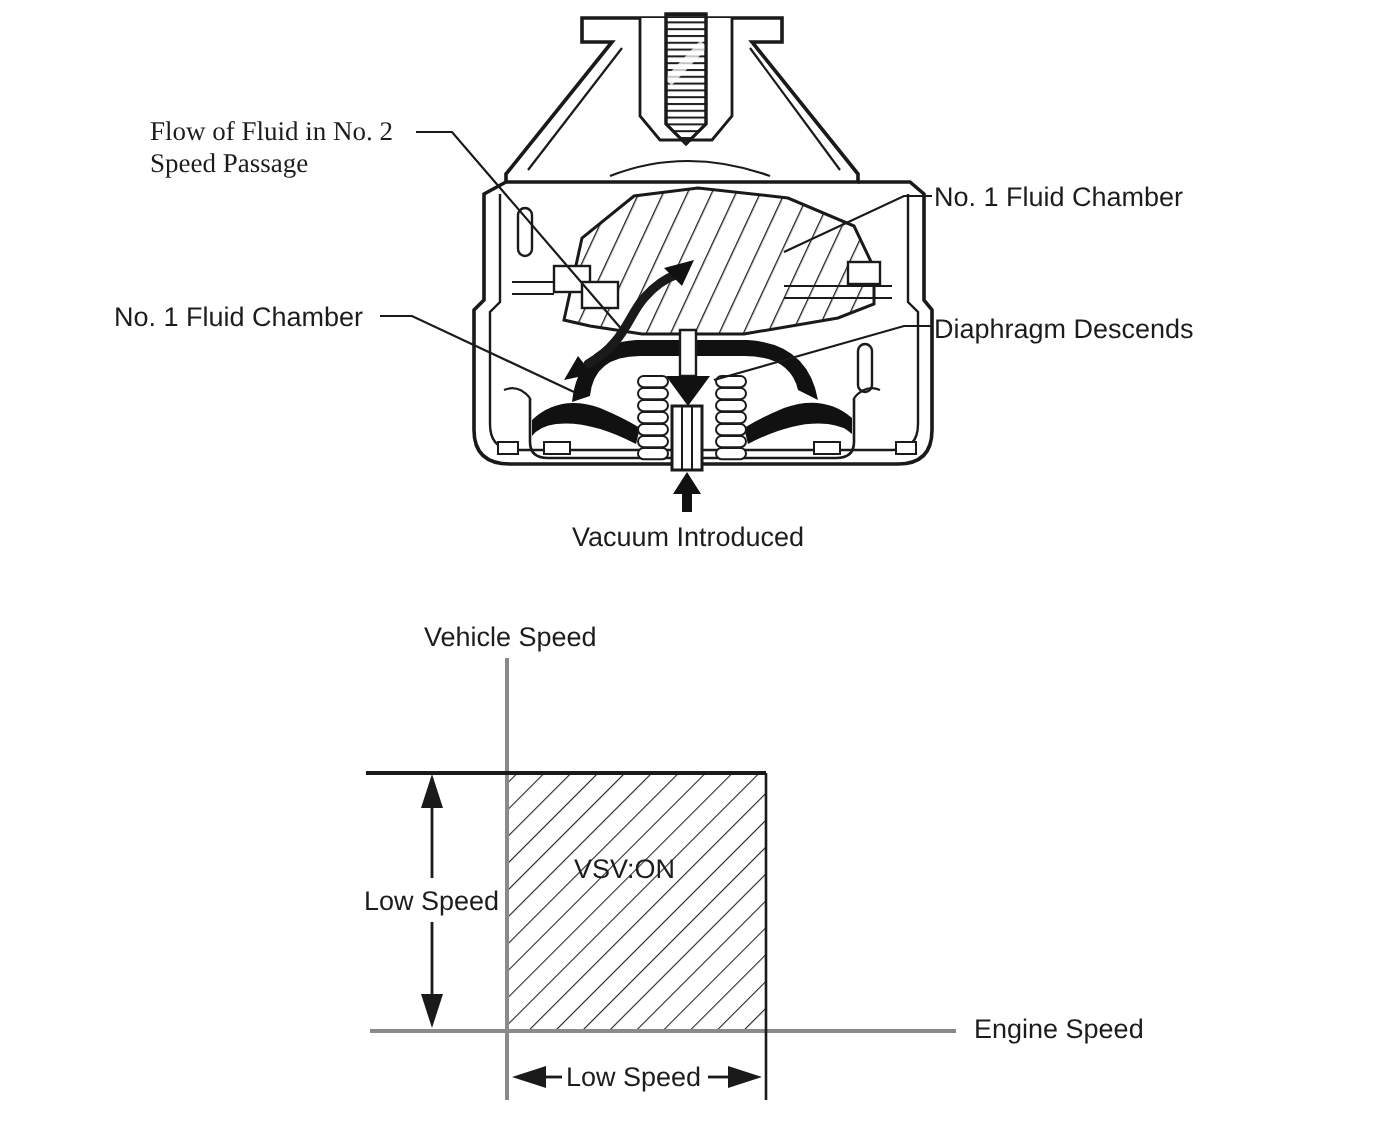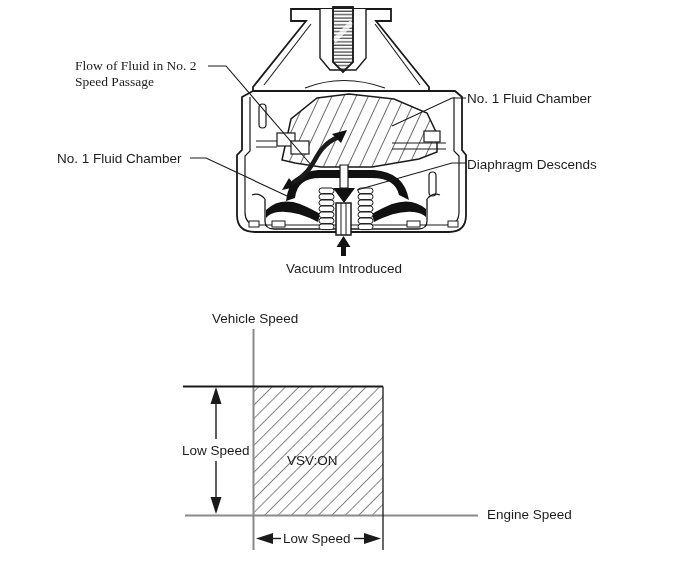--- a/index.html
+++ b/index.html
@@ -143,16 +143,16 @@
     <span>Speed Passage</span>
   </div>
   <div class="lbl" style="left:57px;top:151px;">No. 1 Fluid Chamber</div>
   <div class="lbl" style="left:467px;top:91px;">No. 1 Fluid Chamber</div>
   <div class="lbl" style="left:286px;top:261px;">Vacuum Introduced</div>
   <div class="lbl" style="left:467px;top:157px;">Diaphragm Descends</div>
 
   <div class="lbl" style="left:212px;top:297px;margin-top:14px;">Vehicle Speed</div>
   <div class="lbl" style="left:487px;top:507px;text-align:center;">Engine Speed</div>
   <div class="lbl" style="left:182px;top:443px;">Low Speed</div>
-  <div class="lbl" style="left:287px;top:453px;text-align:right;">VSV:ON</div>
+  <div class="lbl" style="left:287px;top:427px;text-align:right;">VSV:ON</div>
   <div class="lbl" style="left:283px;top:531px;">Low Speed</div>
 
 </div>
 
 </body></html>

